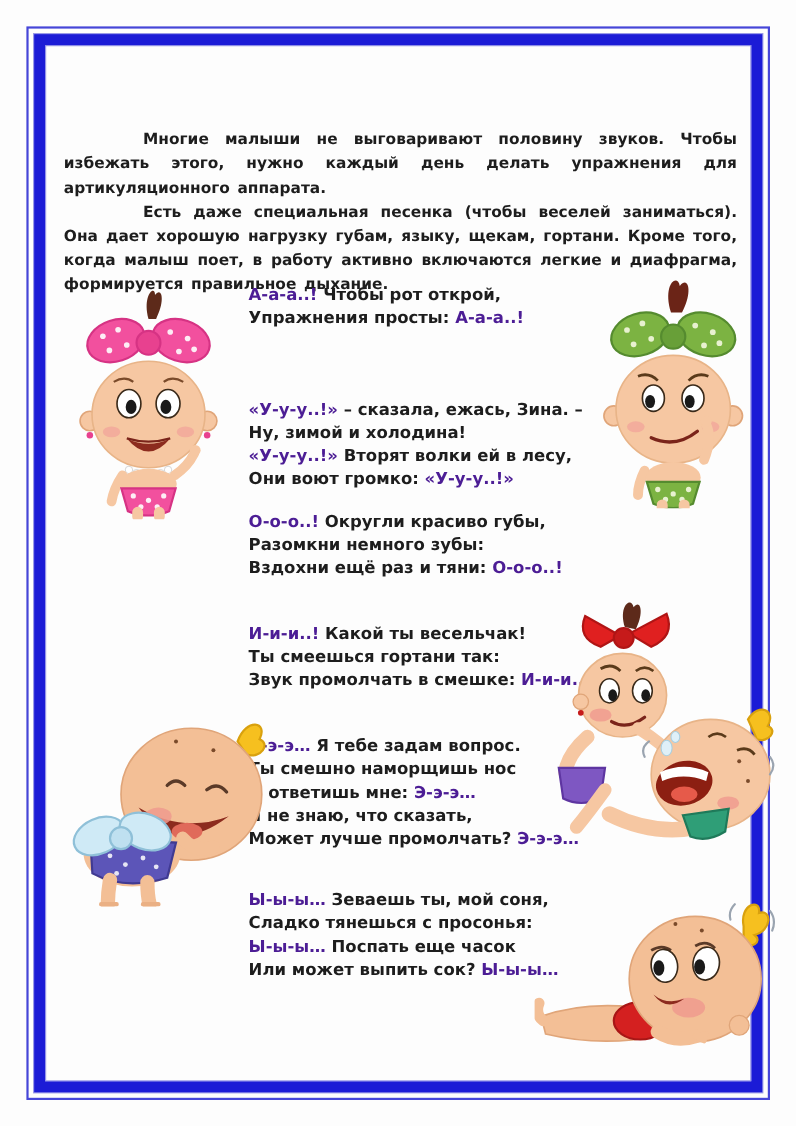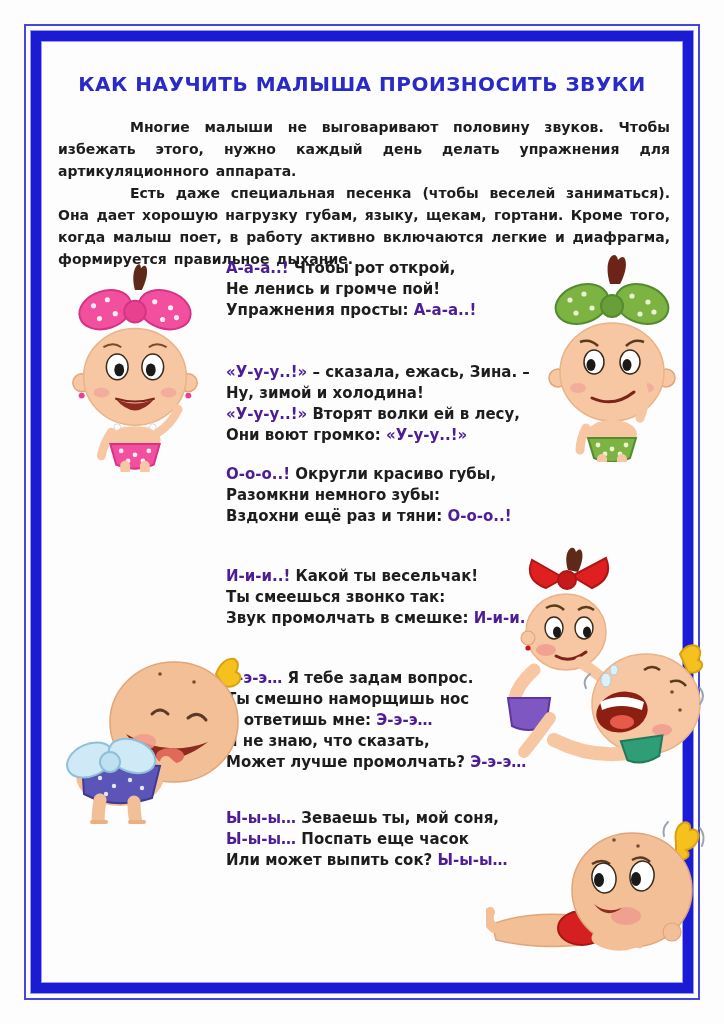--- a/index.html
+++ b/index.html
@@ -24,57 +24,56 @@
   .il5{left:486px;top:816px;width:222px;height:150px;}
   svg{display:block;width:100%;height:100%;}
 </style>
 </head>
 <body>
 
 <div class="page">
   <div class="frame-outer"></div>
   <div class="frame-inner"></div>
 
-  <h1 class="title">КАК НАУЧИТЬ МАЛЫША ПРОИЗНОСИТЬ ЗВУКИ</h1>
 
   <div class="intro">
     <p>Многие малыши не выговаривают половину звуков. Чтобы избежать этого, нужно каждый день делать упражнения для артикуляционного аппарата.</p>
     <p>Есть даже специальная песенка (чтобы веселей заниматься). Она дает хорошую нагрузку губам, языку, щекам, гортани. Кроме того, когда малыш поет, в работу активно включаются легкие и диафрагма, формируется правильное дыхание.</p>
   </div>
 
   <div class="verse v0">
       <div><span class="hl">А-а-а..!</span><span> Чтобы рот открой,</span></div>
-      <div><span>Не ленись и громче пой!</span></div>
       <div><span>Упражнения просты: </span><span class="hl">А-а-а..!</span></div>
     </div>
   <div class="verse v1">
       <div><span class="hl">«У-у-у..!»</span><span> – сказала, ежась, Зина. –</span></div>
       <div><span>Ну, зимой и холодина!</span></div>
       <div><span class="hl">«У-у-у..!»</span><span> Вторят волки ей в лесу,</span></div>
       <div><span>Они воют громко: </span><span class="hl">«У-у-у..!»</span></div>
     </div>
   <div class="verse v2">
       <div><span class="hl">О-о-о..!</span><span> Округли красиво губы,</span></div>
       <div><span>Разомкни немного зубы:</span></div>
       <div><span>Вздохни ещё раз и тяни: </span><span class="hl">О-о-о..!</span></div>
     </div>
   <div class="verse v3">
       <div><span class="hl">И-и-и..!</span><span> Какой ты весельчак!</span></div>
-      <div><span>Ты смеешься звонко так:</span></div>
+      <div><span>Ты смеешься гортани так:</span></div>
       <div><span>Звук промолчать в смешке: </span><span class="hl">И-и-и..!</span></div>
     </div>
   <div class="verse v4">
       <div><span class="hl">Э-э-э…</span><span> Я тебе задам вопрос.</span></div>
       <div><span>Ты смешно наморщишь нос</span></div>
       <div><span>И ответишь мне: </span><span class="hl">Э-э-э…</span></div>
       <div><span>Я не знаю, что сказать,</span></div>
       <div><span>Может лучше промолчать? </span><span class="hl">Э-э-э…</span></div>
     </div>
   <div class="verse v5">
       <div><span class="hl">Ы-ы-ы…</span><span> Зеваешь ты, мой соня,</span></div>
+      <div><span>Сладко тянешься с просонья:</span></div>
       <div><span class="hl">Ы-ы-ы…</span><span> Поспать еще часок</span></div>
       <div><span>Или может выпить сок? </span><span class="hl">Ы-ы-ы…</span></div>
     </div>
 
   <div class="illu il1">
     <svg viewBox="0 0 160 216">
       <path d="M80 34 C74 12 86 2 86 12 C92 4 96 16 87 34 Z" fill="#5d2a1a"></path>
       <g>
         <ellipse cx="50" cy="54" rx="27" ry="19" fill="#f2509e" stroke="#d63384" stroke-width="2" transform="rotate(-18 50 54)"></ellipse>
         <ellipse cx="110" cy="54" rx="27" ry="19" fill="#f2509e" stroke="#d63384" stroke-width="2" transform="rotate(18 110 54)"></ellipse>

